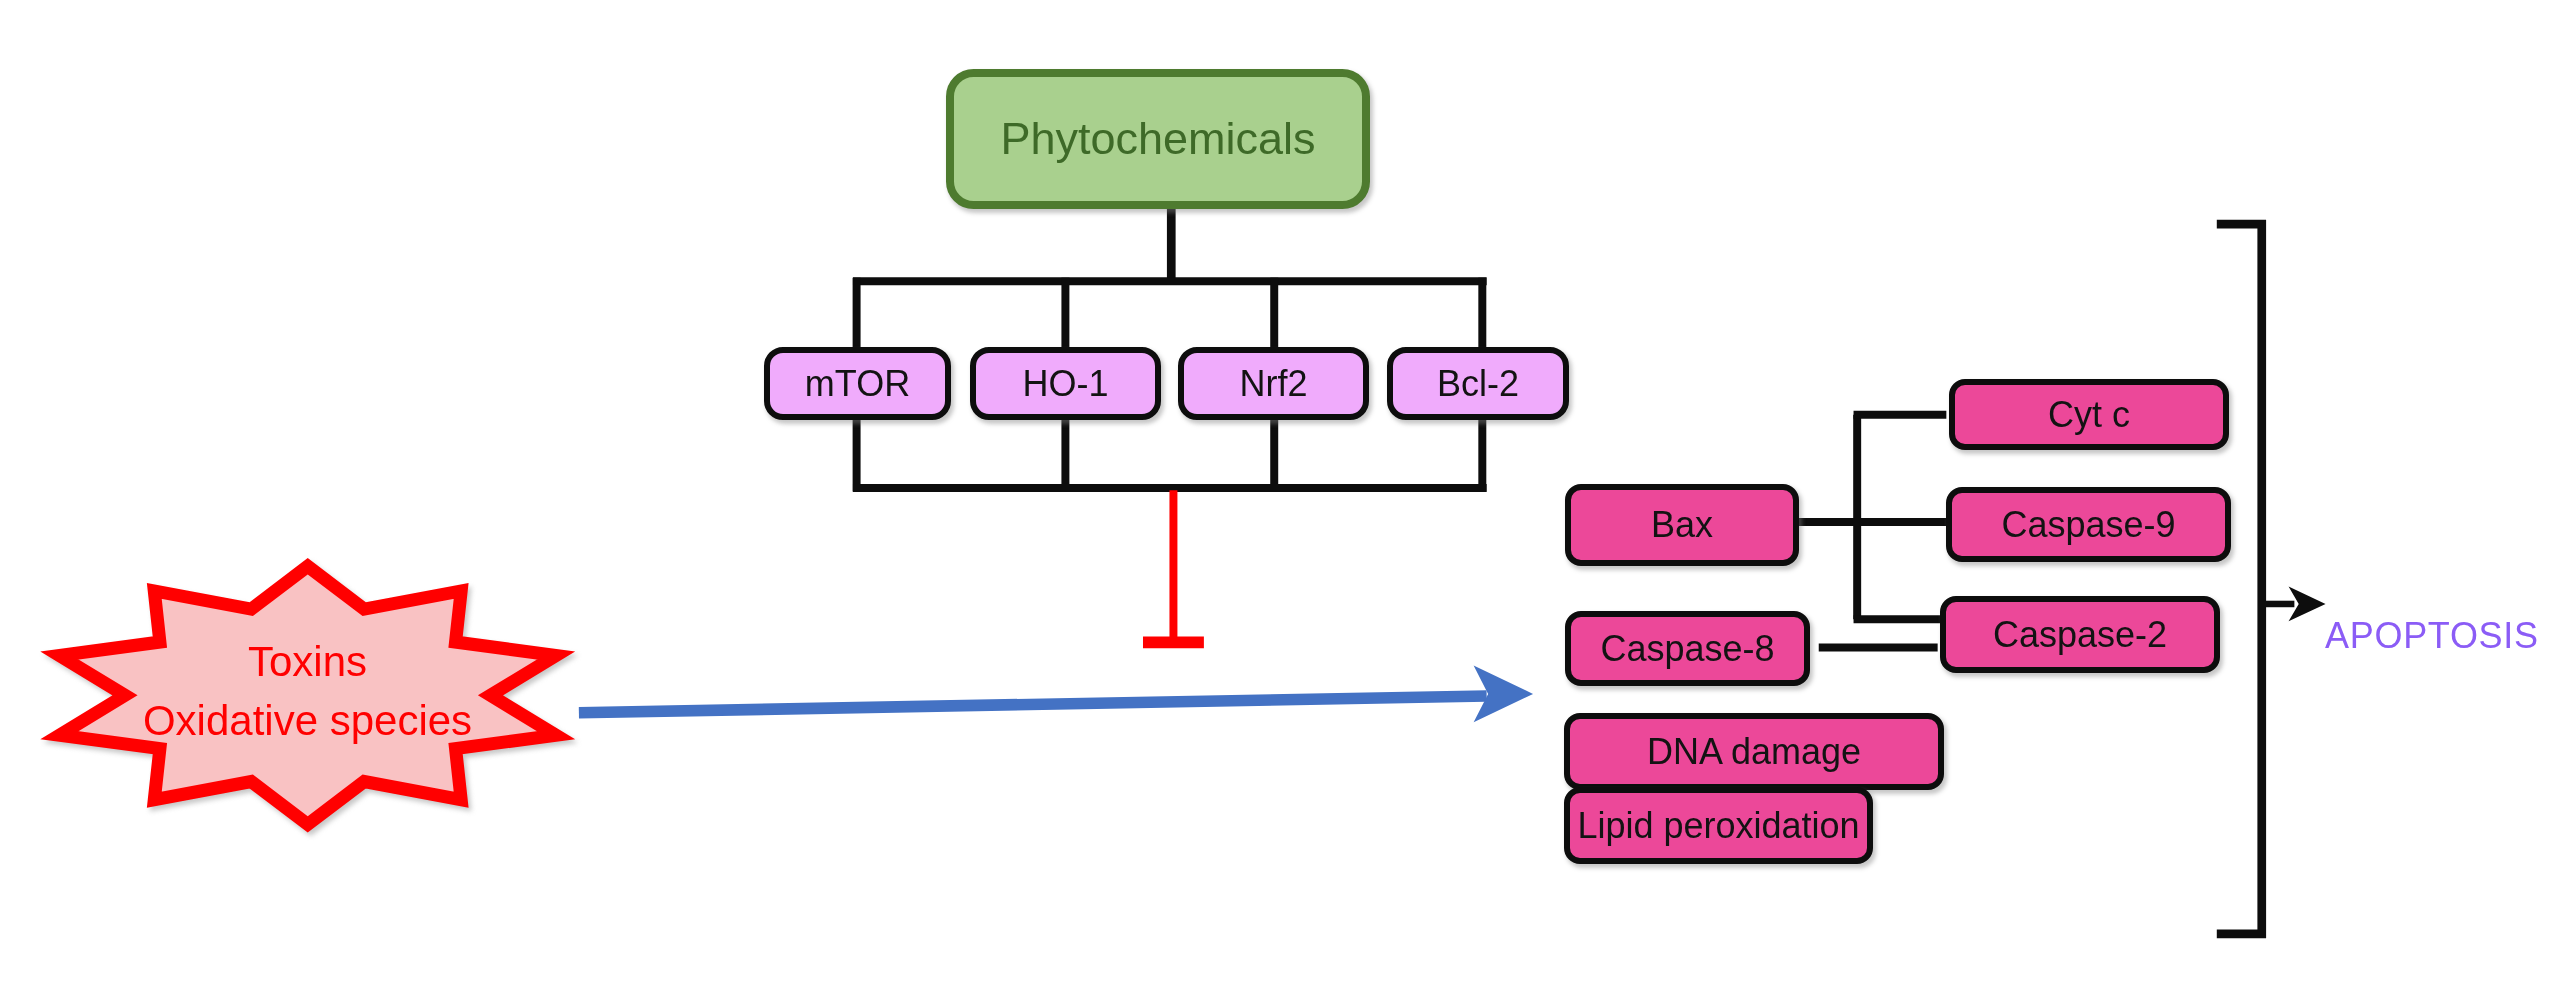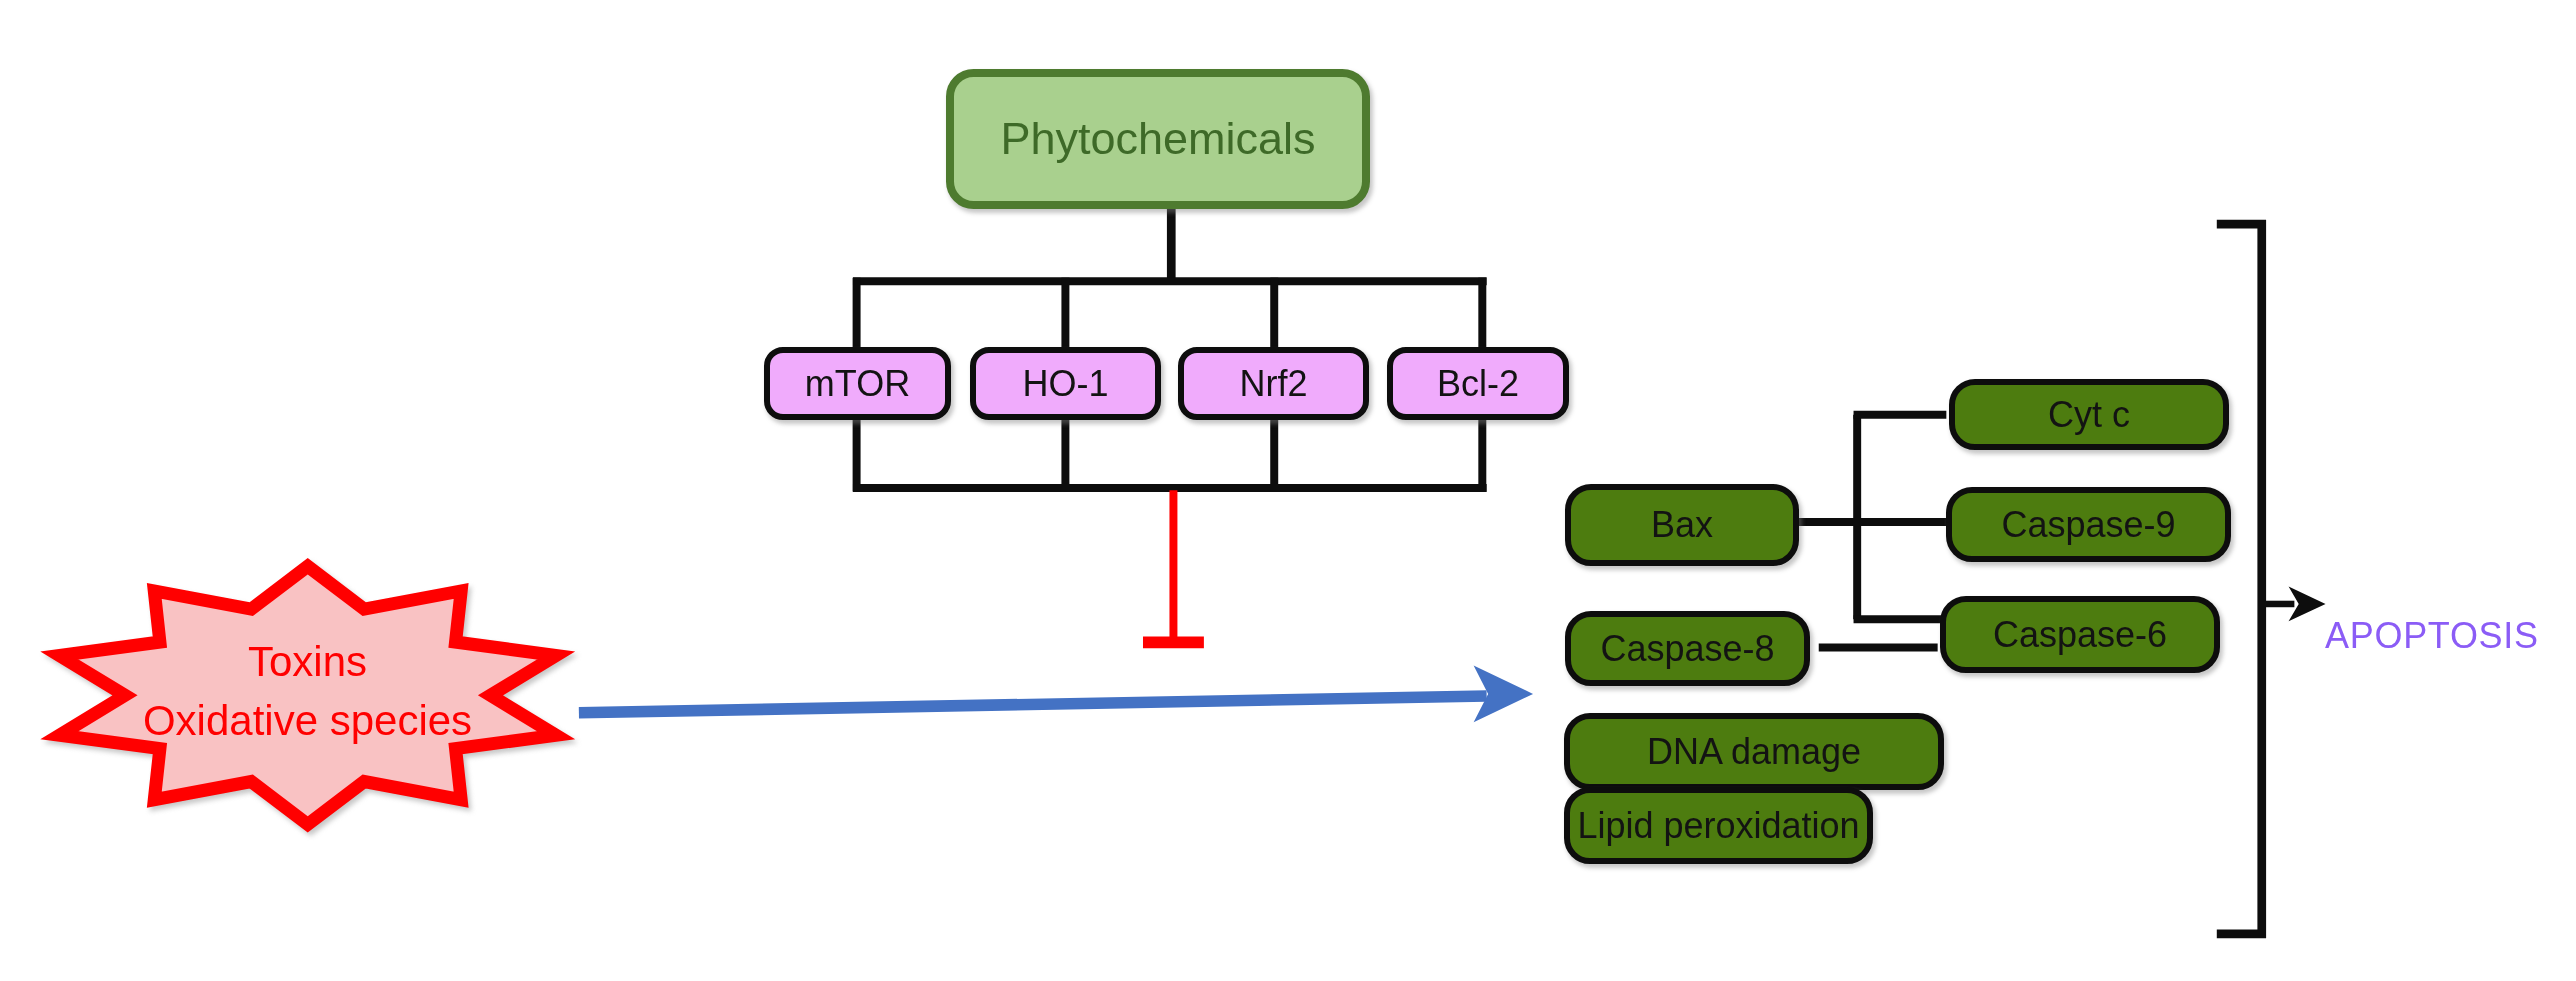--- a/index.html
+++ b/index.html
@@ -38,23 +38,23 @@
     font-size: 45px;
   }
   .green-sm {
     background: #f0abfc;
     border: 6.5px solid #0d0d0d;
     border-radius: 19px;
     color: #131313;
     font-size: 36px;
   }
   .blue {
-    background: #4d7c0f;
+    background: #ec4899;
     border: 6.5px solid #0d0d0d;
-    border-radius: 26px;
+    border-radius: 16px;
     color: #131313;
     font-size: 36px;
   }
   .burst-label {
     position: absolute;
     left: 68px;
     top: 632px;
     width: 479px;
     text-align: center;
     color: #ff0000;
@@ -127,21 +127,21 @@
   <div class="box green-sm" style="left:1387px; top:347px; width:182px; height:73px;">Bcl-2</div>
 
   <div class="burst-label">
     <div>Toxins</div>
     <div>Oxidative species</div>
   </div>
 
   <div class="box blue" style="left:1949px; top:379px; width:280px; height:71px;">Cyt c</div>
   <div class="box blue" style="left:1565px; top:484px; width:234px; height:82px;">Bax</div>
   <div class="box blue" style="left:1946px; top:487px; width:285px; height:75px;">Caspase-9</div>
-  <div class="box blue" style="left:1940px; top:596px; width:280px; height:77px;">Caspase-6</div>
+  <div class="box blue" style="left:1940px; top:596px; width:280px; height:77px;">Caspase-2</div>
   <div class="box blue" style="left:1565px; top:611px; width:245px; height:75px;">Caspase-8</div>
   <div class="box blue" style="left:1564px; top:713px; width:380px; height:77px;">DNA damage</div>
   <div class="box blue" style="left:1564px; top:787px; width:309px; height:77px;">Lipid peroxidation</div>
 
   <div class="apoptosis-label">APOPTOSIS</div>
 
 </div>
 
 
 </body></html>

